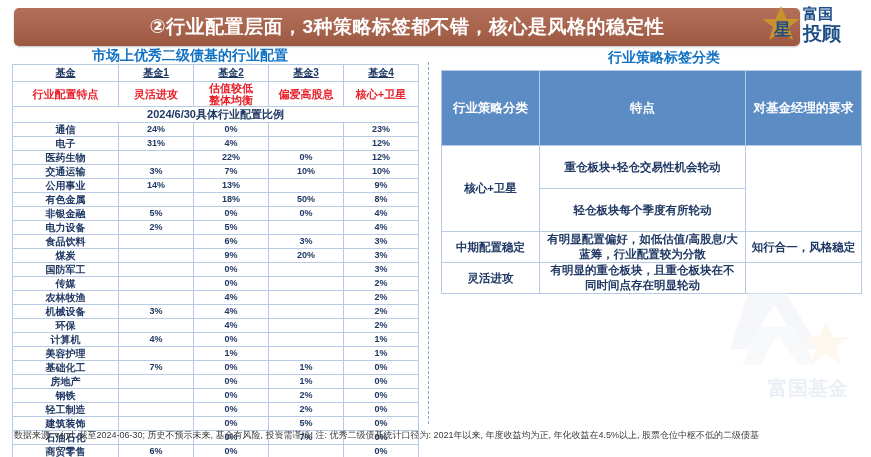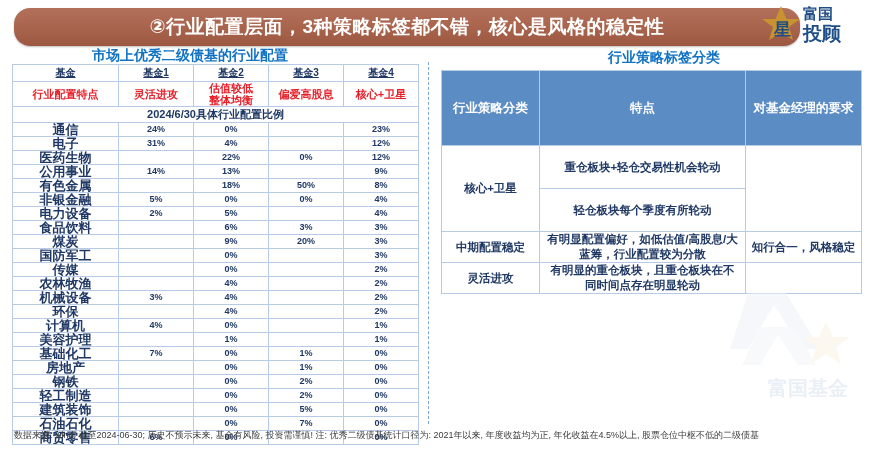--- a/index.html
+++ b/index.html
@@ -6,21 +6,21 @@
   body{
     width:871px;height:457px;
     background:#ffffff;
     font-family:"Liberation Sans","DejaVu Sans",sans-serif;
     overflow:hidden;position:relative;
   }
   
   .titlebar{
     position:absolute;left:14px;top:8px;width:786px;height:38px;
     background:linear-gradient(180deg,#b2705a 0%,#a8634c 55%,#9c5741 100%);
-    border-radius:16px;
+    border-radius:5px;
     box-shadow:0 1px 2px rgba(0,0,0,.25);
     display:flex;align-items:center;justify-content:center;
   }
   .titlebar .txt{
     color:#ffffff;font-size:19px;font-weight:bold;letter-spacing:.5px;
     white-space:nowrap;
   }
   
   .logo{position:absolute;right:4px;top:2px;width:108px;height:44px;}
   .logo svg{display:block;}
@@ -53,21 +53,21 @@
     text-decoration:underline;
   }
   .tbl-left .hdr2 td{
     font-size:11px;color:#e8202a;height:24px;line-height:12px;
     white-space:normal;
   }
   .tbl-left .hdr2 td span{display:block;}
   .tbl-left .subhdr td{
     font-size:11px;color:#1f3864;height:15px;line-height:15px;
   }
-  .tbl-left .namecell{color:#1f3864;font-size:13px;}
+  .tbl-left .namecell{color:#1f3864;font-size:10px;}
   .tbl-left .valcell{color:#1f3864;font-size:9px;}
   .col-name{width:106px;}
   .col-f{width:75px;}
   
   .tbl-right{
     position:absolute;left:441px;top:70px;width:420px;
     border-collapse:collapse;table-layout:fixed;
     font-size:11px;color:#1f3864;
   }
   .tbl-right th{
@@ -159,20 +159,27 @@
         <td class="valcell">12%</td>
       </tr>
       <tr>
         <td class="namecell">医药生物</td>
         <td class="valcell"></td>
         <td class="valcell">22%</td>
         <td class="valcell">0%</td>
         <td class="valcell">12%</td>
       </tr>
       <tr>
+        <td class="namecell">交通运输</td>
+        <td class="valcell">3%</td>
+        <td class="valcell">7%</td>
+        <td class="valcell">10%</td>
+        <td class="valcell">10%</td>
+      </tr>
+      <tr>
         <td class="namecell">公用事业</td>
         <td class="valcell">14%</td>
         <td class="valcell">13%</td>
         <td class="valcell"></td>
         <td class="valcell">9%</td>
       </tr>
       <tr>
         <td class="namecell">有色金属</td>
         <td class="valcell"></td>
         <td class="valcell">18%</td>

